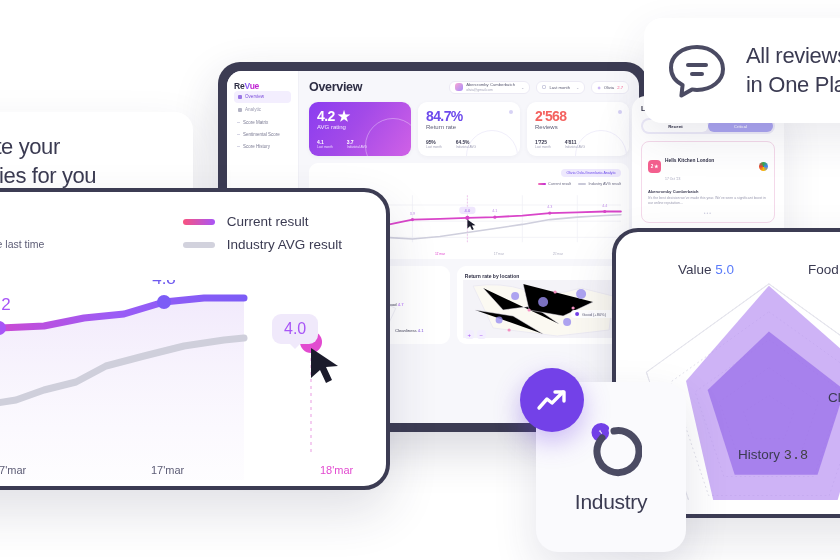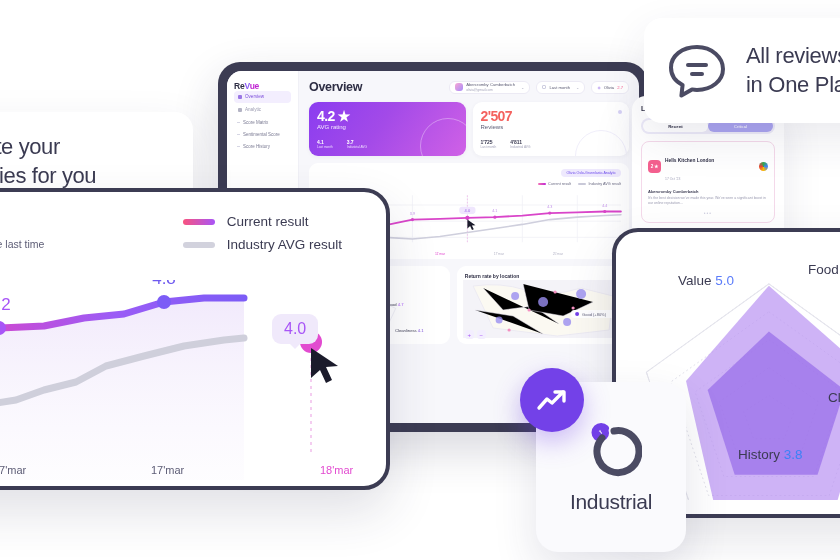--- a/index.html
+++ b/index.html
@@ -155,21 +155,21 @@
 
   
   .card-radar {
     position:absolute; left:612px; top:228px; width:330px; height:290px;
     background:#fff; border:4px solid #3c3c53; border-radius:26px; padding:14px;
     box-shadow:0 20px 48px rgba(45,45,80,.13);
   }
   .rlab { position:absolute; font-size:13.5px; color:#3b3b52; white-space:nowrap;}
   .rlab b { font-weight:400; }
   .rlab .v-blue { color:#5b7cfa; } .rlab .v-pur { color:#a855f7; }
-  .rlab .v-pink { color:#3b82f6; }
+  .rlab .v-pink { color:#404040;font-family:Liberation Mono, monospace; }
 
   
   .card-analytics {
     position:absolute; left:536px; top:382px; width:150px; height:170px;
     background:#fafafd; border-radius:22px; box-shadow:0 18px 44px rgba(50,50,90,.13);
     display:flex; flex-direction:column; align-items:center; justify-content:center; gap:10px;
   }
   .card-analytics .t { font-size:21px; color:#3b3b52; letter-spacing:-.3px;}
   .fab {
     position:absolute; left:520px; top:368px; width:64px; height:64px; border-radius:50%;
@@ -235,25 +235,43 @@
             <div>
                   <b>4.1</b>
                   <s>Last month</s>
                 </div>
             <div>
                   <b>3.7</b>
                   <s>Industrial AVG</s>
                 </div>
           </div>
         </div>
+        <div class="kpi v2">
+          <div class="blip"></div>
+          <div class="swirl2"></div>
+          <div class="kpi-val">
+                <span>84.7%</span>
+              </div>
+          <div class="kpi-lab">Return rate</div>
+          <div class="kpi-foot">
+            <div>
+                  <b>95%</b>
+                  <s>Last month</s>
+                </div>
+            <div>
+                  <b>64.5%</b>
+                  <s>Industrial AVG</s>
+                </div>
+          </div>
+        </div>
         <div class="kpi v3">
           <div class="blip"></div>
           <div class="swirl2"></div>
           <div class="kpi-val">
-                <span>2'507</span>
+                <span>2'568</span>
               </div>
           <div class="kpi-lab">Reviews</div>
           <div class="kpi-foot">
             <div>
                   <b>1'725</b>
                   <s>Last month</s>
                 </div>
             <div>
                   <b>4'811</b>
                   <s>Industrial AVG</s>
@@ -496,21 +514,21 @@
         <polygon points="152,42 288,140 236,298 68,298 16,140"></polygon>
         <polygon points="152,73 261,151 219,277 85,277 43,151"></polygon>
         <polygon points="152,104 234,162 202,256 102,256 70,162"></polygon>
         <polygon points="152,135 207,173 186,235 118,235 97,173"></polygon>
         <polygon points="152,166 180,184 169,214 135,214 124,184"></polygon>
       </g>
       <polygon points="152,42 288,140 236,298 68,298 16,140" fill="none" stroke="#e4e4ec" stroke-width="1.2"></polygon>
       <polygon points="152,44 268,146 226,290 92,290 60,150" fill="#bb95f2" opacity=".72"></polygon>
       <polygon points="152,95 236,160 206,254 114,254 84,160" fill="#8f63e6" opacity=".62"></polygon>
     </svg>
-    <div class="rlab" style="left:62px; top:41px;">
+    <div class="rlab" style="left:62px; top:30px;">
       <b>Value</b>
       <span class="v-blue">5.0</span>
     </div>
     <div class="rlab" style="left:192px; top:30px;">
       <b>Food</b>
       
     </div>
     <div class="rlab" style="left:212px; top:158px;">
       <b>Cleanliness</b>
       
@@ -524,21 +542,21 @@
       <span class="v-pur">4.3</span>
     </div>
   </div>
 
   <div class="card-analytics">
     <svg width="62" height="60" viewBox="0 0 62 60">
       <path d="M16,16 a2,2 0 0 1 10,-7" fill="none" stroke="#7341e8" stroke-width="7" stroke-linecap="round" transform="rotate(-10 21 12)"></path>
       <path d="M24,10 a4,4 0 1 1 -6,5" fill="none" stroke="#7341e8" stroke-width="7" stroke-linecap="round"></path>
       <path d="M34,11 A21,21 0 1 1 22,18" fill="none" stroke="#4b4b63" stroke-width="7" stroke-linecap="round"></path>
     </svg>
-    <div class="t">Industrial</div>
+    <div class="t">Industry</div>
   </div>
   <div class="fab">
     <svg width="32" height="24" viewBox="0 0 32 24">
       <path d="M3,20 L11,11 L16,15 L27,4" fill="none" stroke="#fff" stroke-width="3.4" stroke-linecap="round" stroke-linejoin="round"></path>
       <path d="M19,4 L28,4 L28,13" fill="none" stroke="#fff" stroke-width="3.4" stroke-linecap="round" stroke-linejoin="round"></path>
     </svg>
   </div>
 
 </div>
 

